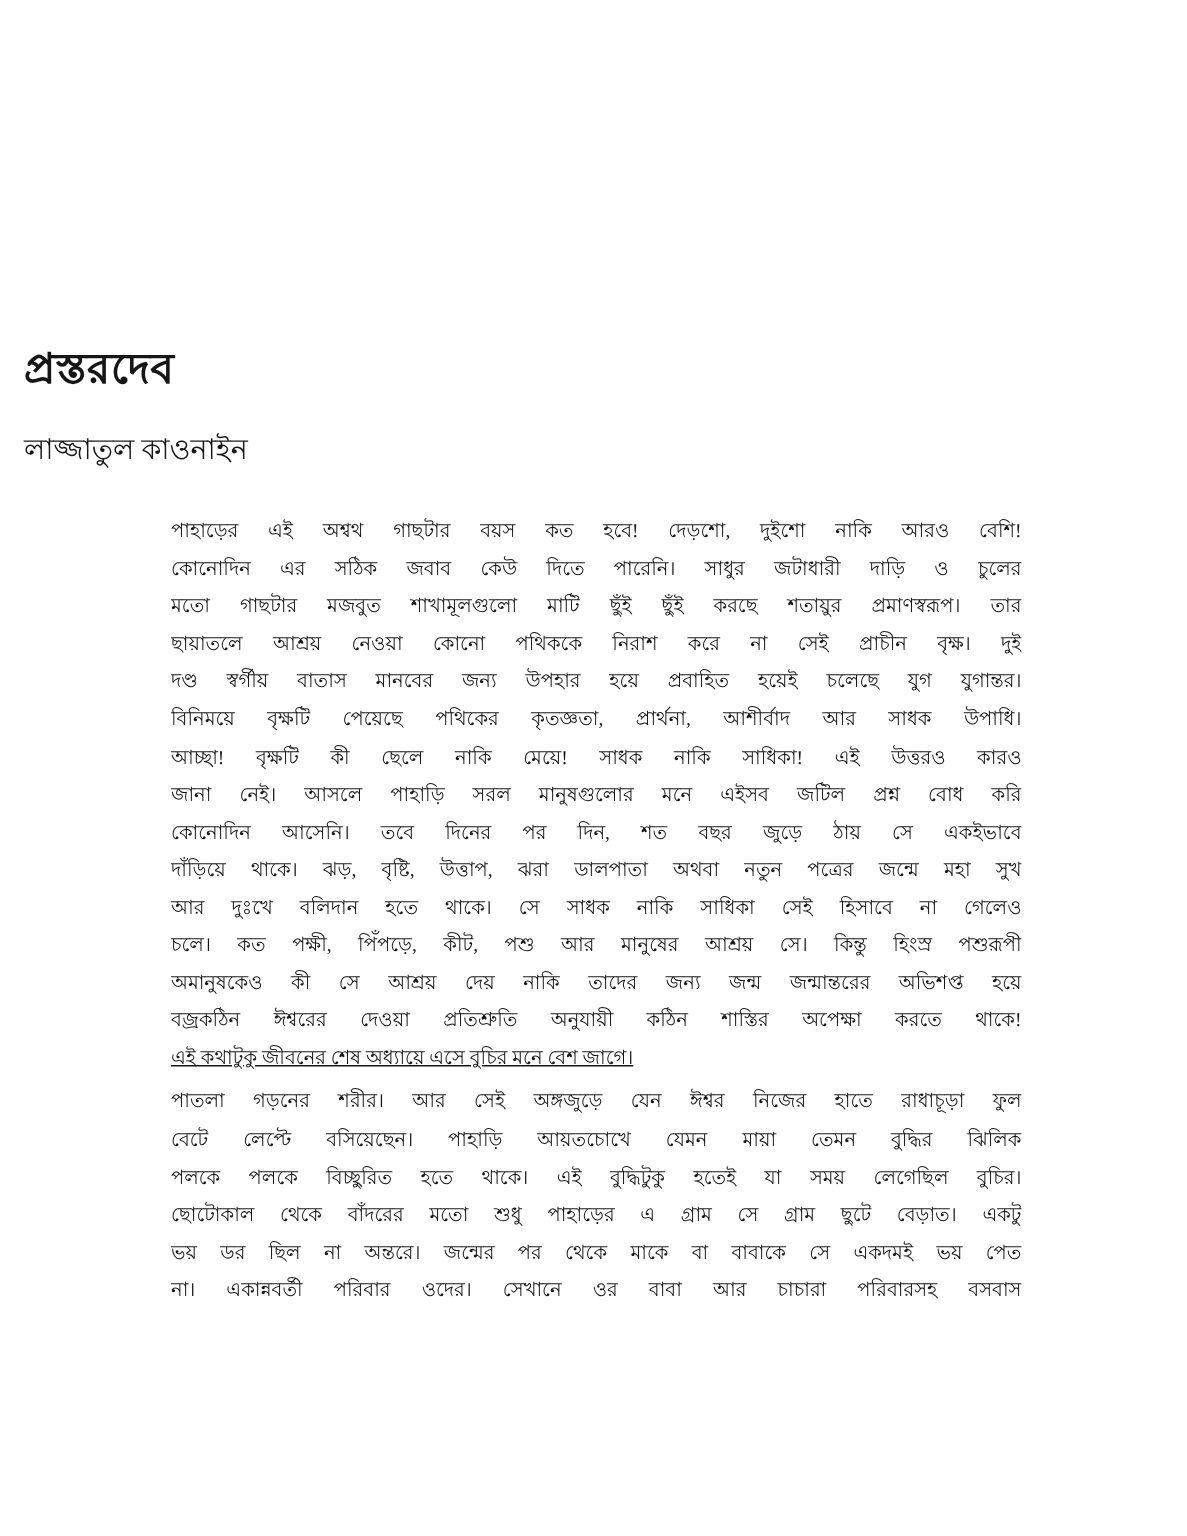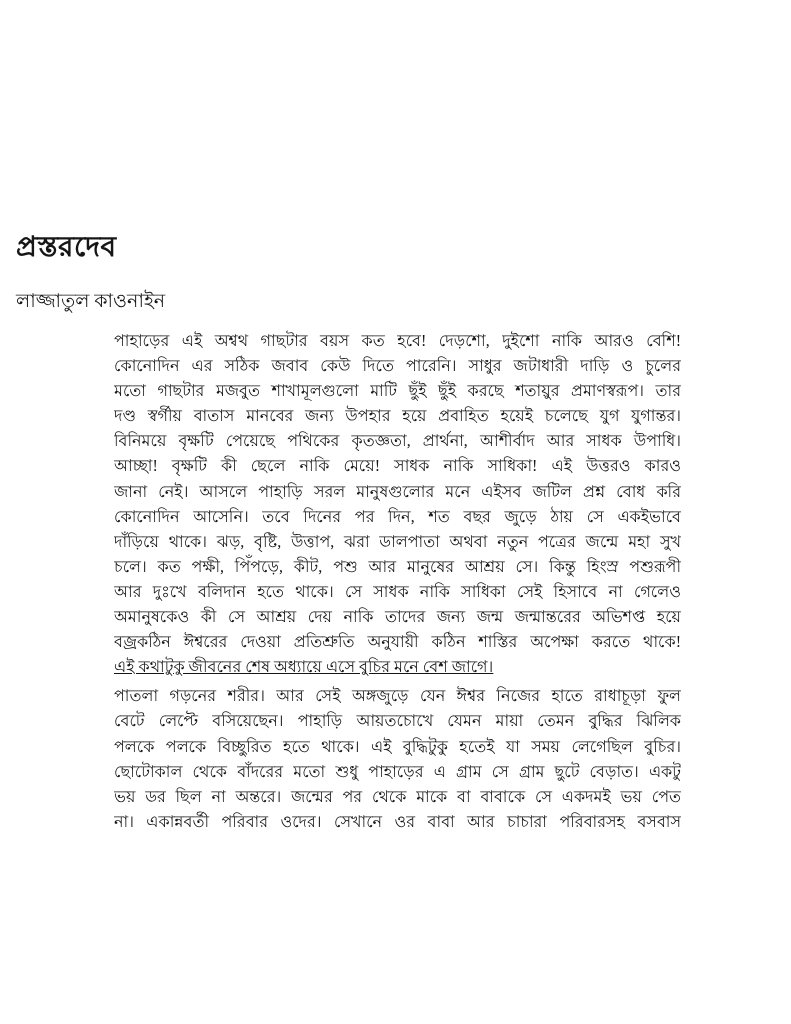--- a/index.html
+++ b/index.html
@@ -30,24 +30,24 @@
     line-height: 34px;
   }
   .author {
     margin-top: 25px;
     font-size: 19px;
     font-weight: 400;
     line-height: 24px;
   }
   .article {
     position: absolute;
-    top: 328px;
+    top: 341px;
     left: 114px;
     width: 567px;
-    font-size: 16px;
+    font-size: 13px;
     line-height: 25.1px;
   }
   .paragraph { margin: 0; padding: 0; }
   .paragraph + .paragraph { margin-top: 4px; }
   .line {
     display: block;
     text-align: justify;
     text-align-last: justify;
     height: 25.1px;
     overflow: hidden;
@@ -67,28 +67,29 @@
     <div class="title">প্রস্তরদেব</div>
     <div class="author">লাজ্জাতুল কাওনাইন</div>
   </div>
 
   <div class="article">
 
     <div class="paragraph">
       <span class="line">পাহাড়ের এই অশ্বথ গাছটার বয়স কত হবে! দেড়শো, দুইশো নাকি আরও বেশি!</span>
       <span class="line">কোনোদিন এর সঠিক জবাব কেউ দিতে পারেনি। সাধুর জটাধারী দাড়ি ও চুলের</span>
       <span class="line">মতো গাছটার মজবুত শাখামূলগুলো মাটি ছুঁই ছুঁই করছে শতায়ুর প্রমাণস্বরূপ। তার</span>
+      <span class="line">ছায়াতলে আশ্রয় নেওয়া কোনো পথিককে নিরাশ করে না সেই প্রাচীন বৃক্ষ। দুই</span>
       <span class="line">দণ্ড স্বর্গীয় বাতাস মানবের জন্য উপহার হয়ে প্রবাহিত হয়েই চলেছে যুগ যুগান্তর।</span>
       <span class="line">বিনিময়ে বৃক্ষটি পেয়েছে পথিকের কৃতজ্ঞতা, প্রার্থনা, আশীর্বাদ আর সাধক উপাধি।</span>
       <span class="line">আচ্ছা! বৃক্ষটি কী ছেলে নাকি মেয়ে! সাধক নাকি সাধিকা! এই উত্তরও কারও</span>
       <span class="line">জানা নেই। আসলে পাহাড়ি সরল মানুষগুলোর মনে এইসব জটিল প্রশ্ন বোধ করি</span>
       <span class="line">কোনোদিন আসেনি। তবে দিনের পর দিন, শত বছর জুড়ে ঠায় সে একইভাবে</span>
       <span class="line">দাঁড়িয়ে থাকে। ঝড়, বৃষ্টি, উত্তাপ, ঝরা ডালপাতা অথবা নতুন পত্রের জন্মে মহা সুখ</span>
+      <span class="line">আর দুঃখে বলিদান হতে থাকে। সে সাধক নাকি সাধিকা সেই হিসাবে না গেলেও</span>
       <span class="line">চলে। কত পক্ষী, পিঁপড়ে, কীট, পশু আর মানুষের আশ্রয় সে। কিন্তু হিংস্র পশুরূপী</span>
-      <span class="line">আর দুঃখে বলিদান হতে থাকে। সে সাধক নাকি সাধিকা সেই হিসাবে না গেলেও</span>
       <span class="line">অমানুষকেও কী সে আশ্রয় দেয় নাকি তাদের জন্য জন্ম জন্মান্তরের অভিশপ্ত হয়ে</span>
       <span class="line">বজ্রকঠিন ঈশ্বরের দেওয়া প্রতিশ্রুতি অনুযায়ী কঠিন শাস্তির অপেক্ষা করতে থাকে!</span>
       <span class="line flush">এই কথাটুকু জীবনের শেষ অধ্যায়ে এসে বুচির মনে বেশ জাগে।</span>
     </div>
 
     <div class="paragraph">
       <span class="line">পাতলা গড়নের শরীর। আর সেই অঙ্গজুড়ে যেন ঈশ্বর নিজের হাতে রাধাচূড়া ফুল</span>
       <span class="line">বেটে লেপ্টে বসিয়েছেন। পাহাড়ি আয়তচোখে যেমন মায়া তেমন বুদ্ধির ঝিলিক</span>
       <span class="line">পলকে পলকে বিচ্ছুরিত হতে থাকে। এই বুদ্ধিটুকু হতেই যা সময় লেগেছিল বুচির।</span>
       <span class="line">ছোটোকাল থেকে বাঁদরের মতো শুধু পাহাড়ের এ গ্রাম সে গ্রাম ছুটে বেড়াত। একটু</span>

